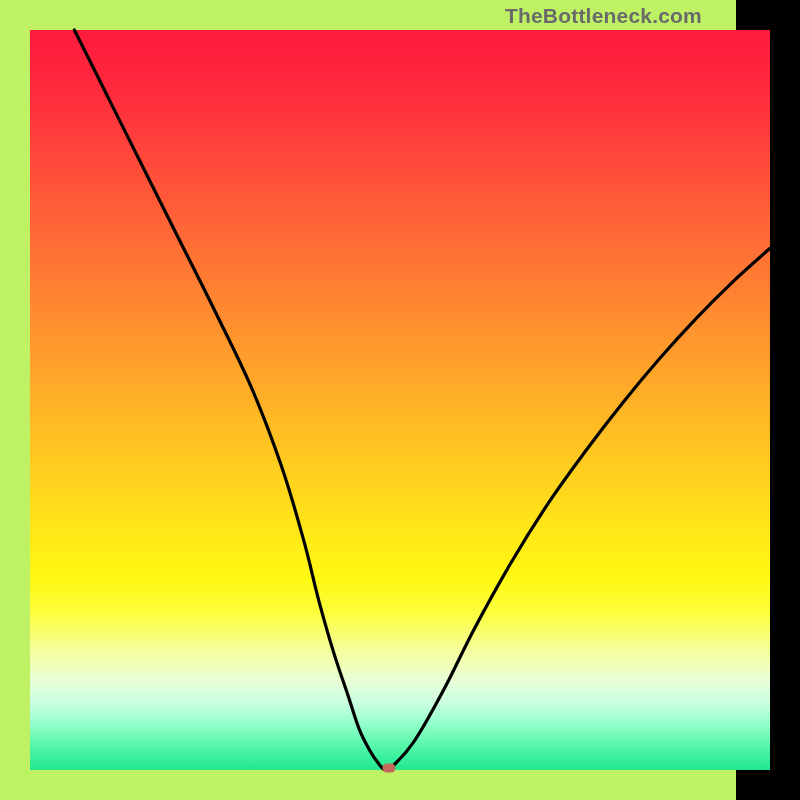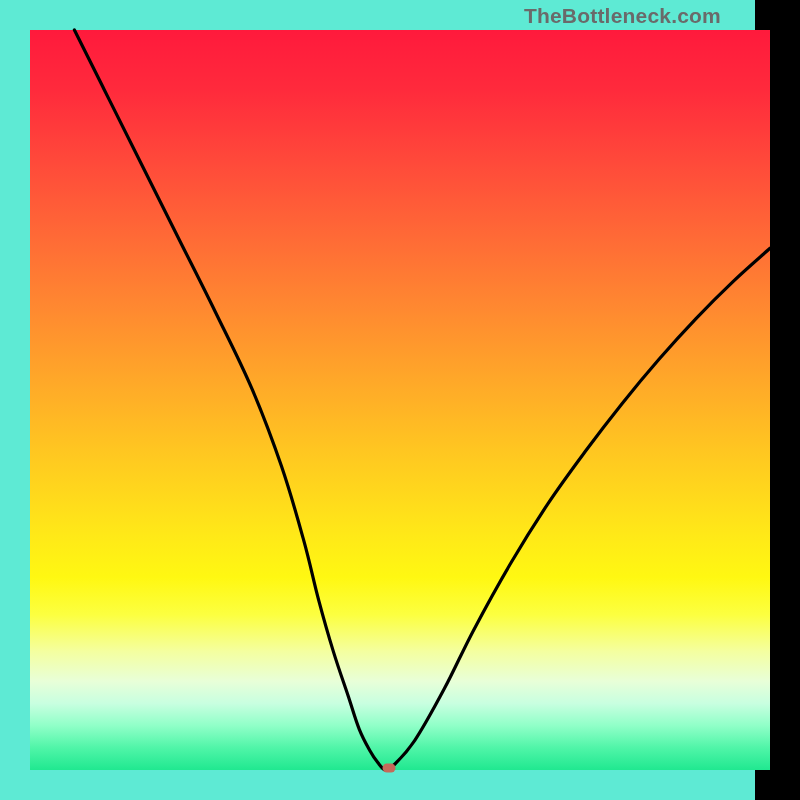--- a/index.html
+++ b/index.html
@@ -8,22 +8,21 @@
     width: 800px;
     height: 800px;
     overflow: hidden;
     background: #000;
     font-family: Arial, Helvetica, sans-serif;
   }
   .frame {
     position: relative;
     width: 736px;
     height: 800px;
-    background: #5eead4;
-    padding-left: 19px;
+    background: #bef264;
   }
   .plot-area {
     position: absolute;
     left: 30px;
     top: 30px;
     width: 740px;
     height: 740px;
     background: linear-gradient(
       to bottom,
       #ff1a3c 0%,

